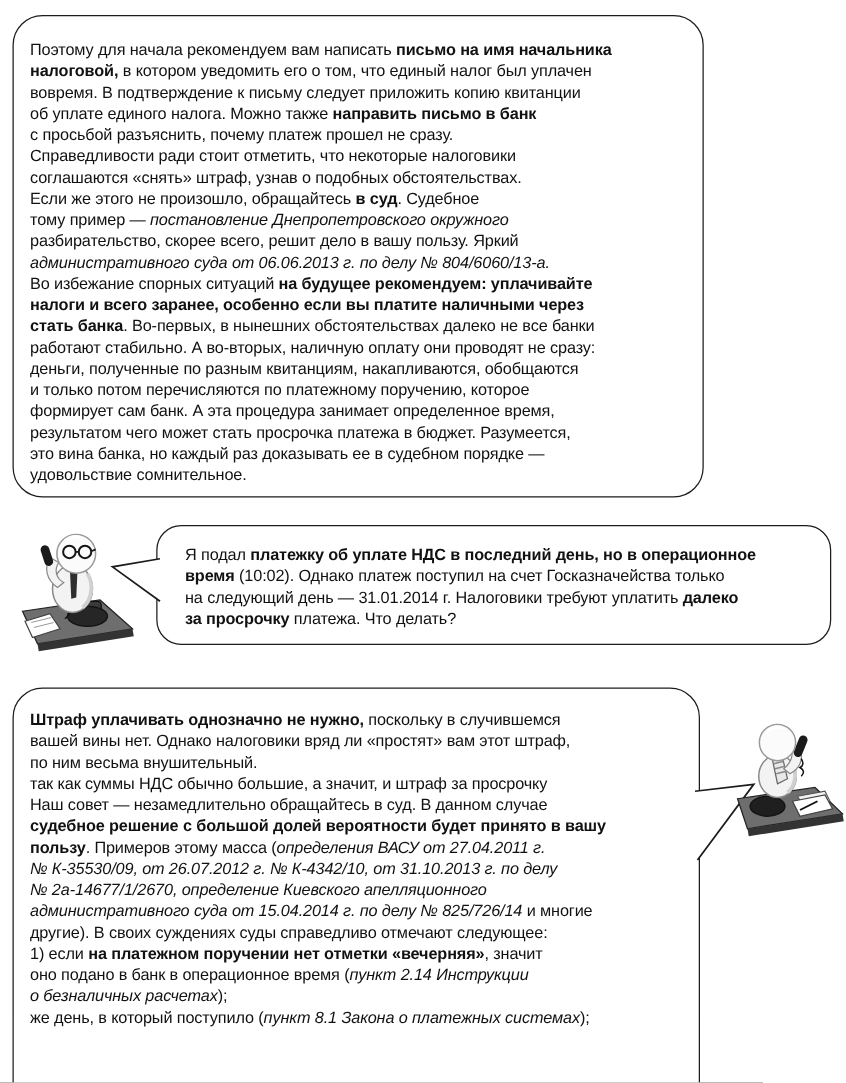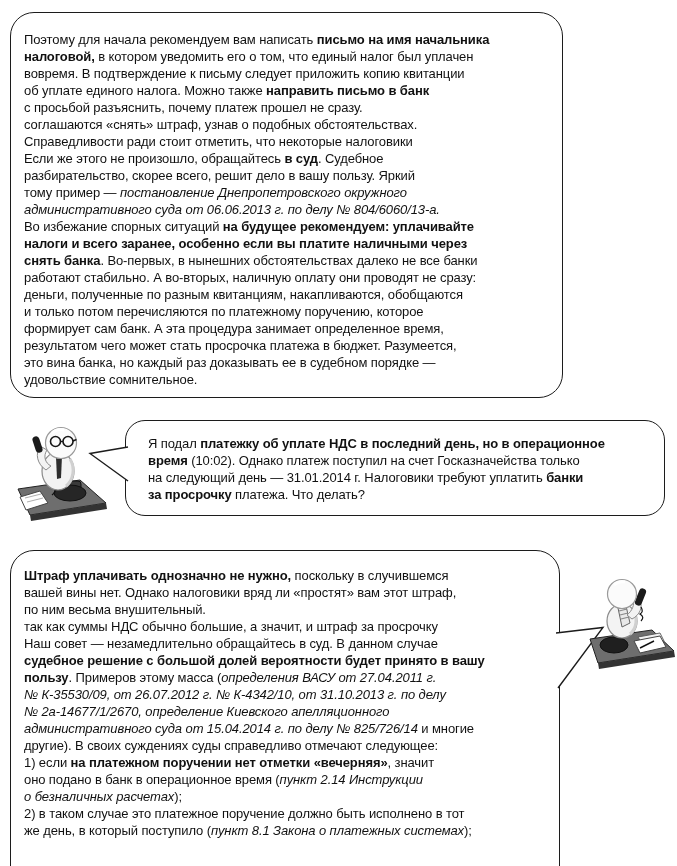--- a/index.html
+++ b/index.html
@@ -65,61 +65,60 @@
 <body>
 
 <div id="page">
 
   <div class="box advice-box">
       <div class="tl">Поэтому для начала рекомендуем вам написать <b>письмо на имя начальника</b></div>
       <div class="tl"><b>налоговой,</b> в котором уведомить его о том, что единый налог был уплачен</div>
       <div class="tl">вовремя. В подтверждение к письму следует приложить копию квитанции</div>
       <div class="tl">об уплате единого налога. Можно также <b>направить письмо в банк</b></div>
       <div class="tl">с просьбой разъяснить, почему платеж прошел не сразу.</div>
+      <div class="tl">Справедливости ради стоит отметить, что некоторые налоговики</div>
       <div class="tl">соглашаются «снять» штраф, узнав о подобных обстоятельствах.</div>
-      <div class="tl">Справедливости ради стоит отметить, что некоторые налоговики</div>
       <div class="tl">Если же этого не произошло, обращайтесь <b>в суд</b>. Судебное</div>
+      <div class="tl">тому пример — <i>постановление Днепропетровского окружного</i></div>
       <div class="tl">разбирательство, скорее всего, решит дело в вашу пользу. Яркий</div>
-      <div class="tl">тому пример — <i>постановление Днепропетровского окружного</i></div>
       <div class="tl"><i>административного суда от 06.06.2013 г. по делу № 804/6060/13-а.</i></div>
       <div class="tl">Во избежание спорных ситуаций <b>на будущее рекомендуем: уплачивайте</b></div>
       <div class="tl"><b>налоги и всего заранее, особенно если вы платите наличными через</b></div>
-      <div class="tl"><b>снять банка</b>. Во-первых, в нынешних обстоятельствах далеко не все банки</div>
+      <div class="tl"><b>стать банка</b>. Во-первых, в нынешних обстоятельствах далеко не все банки</div>
       <div class="tl">работают стабильно. А во-вторых, наличную оплату они проводят не сразу:</div>
       <div class="tl">деньги, полученные по разным квитанциям, накапливаются, обобщаются</div>
       <div class="tl">и только потом перечисляются по платежному поручению, которое</div>
       <div class="tl">формирует сам банк. А эта процедура занимает определенное время,</div>
       <div class="tl">результатом чего может стать просрочка платежа в бюджет. Разумеется,</div>
       <div class="tl">это вина банка, но каждый раз доказывать ее в судебном порядке —</div>
       <div class="tl">удовольствие сомнительное.</div>
     </div>
 
   <div class="box question-bubble">
       <div class="tl">Я подал <b>платежку об уплате НДС в последний день, но в операционное</b></div>
       <div class="tl"><b>время</b> (10:02). Однако платеж поступил на счет Госказначейства только</div>
-      <div class="tl">на следующий день — 31.01.2014 г. Налоговики требуют уплатить <b>банки</b></div>
+      <div class="tl">на следующий день — 31.01.2014 г. Налоговики требуют уплатить <b>далеко</b></div>
       <div class="tl"><b>за просрочку</b> платежа. Что делать?</div>
     </div>
 
   <div class="box answer-box">
       <div class="tl"><b>Штраф уплачивать однозначно не нужно,</b> поскольку в случившемся</div>
       <div class="tl">вашей вины нет. Однако налоговики вряд ли «простят» вам этот штраф,</div>
       <div class="tl">по ним весьма внушительный.</div>
       <div class="tl">так как суммы НДС обычно большие, а значит, и штраф за просрочку</div>
       <div class="tl">Наш совет — незамедлительно обращайтесь в суд. В данном случае</div>
       <div class="tl"><b>судебное решение с большой долей вероятности будет принято в вашу</b></div>
       <div class="tl"><b>пользу</b>. Примеров этому масса (<i>определения ВАСУ от 27.04.2011 г.</i></div>
       <div class="tl"><i>№ К-35530/09, от 26.07.2012 г. № К-4342/10, от 31.10.2013 г. по делу</i></div>
       <div class="tl"><i>№ 2а-14677/1/2670, определение Киевского апелляционного</i></div>
       <div class="tl"><i>административного суда от 15.04.2014 г. по делу № 825/726/14</i> и многие</div>
       <div class="tl">другие). В своих суждениях суды справедливо отмечают следующее:</div>
       <div class="tl">1) если <b>на платежном поручении нет отметки «вечерняя»</b>, значит</div>
       <div class="tl">оно подано в банк в операционное время (<i>пункт 2.14 Инструкции</i></div>
       <div class="tl"><i>о безналичных расчетах</i>);</div>
-      <div class="tl">2) в таком случае это платежное поручение должно быть исполнено в тот</div>
       <div class="tl">же день, в который поступило (<i>пункт 8.1 Закона о платежных системах</i>);</div>
     </div>
 
   <svg class="tails" viewBox="0 0 677 866" xmlns="http://www.w3.org/2000/svg">
     <path d="M128,447 L90,453.5 L128,481" fill="#ffffff" stroke="currentColor" stroke-width="1.4" stroke-linejoin="miter"></path>
     <path d="M556,633 L603,627.5 L558,688" fill="#ffffff" stroke="currentColor" stroke-width="1.4" stroke-linejoin="miter"></path>
   </svg>
 
   <svg class="fig fig-left" width="104" height="106" viewBox="0 0 104 106" xmlns="http://www.w3.org/2000/svg">
 

